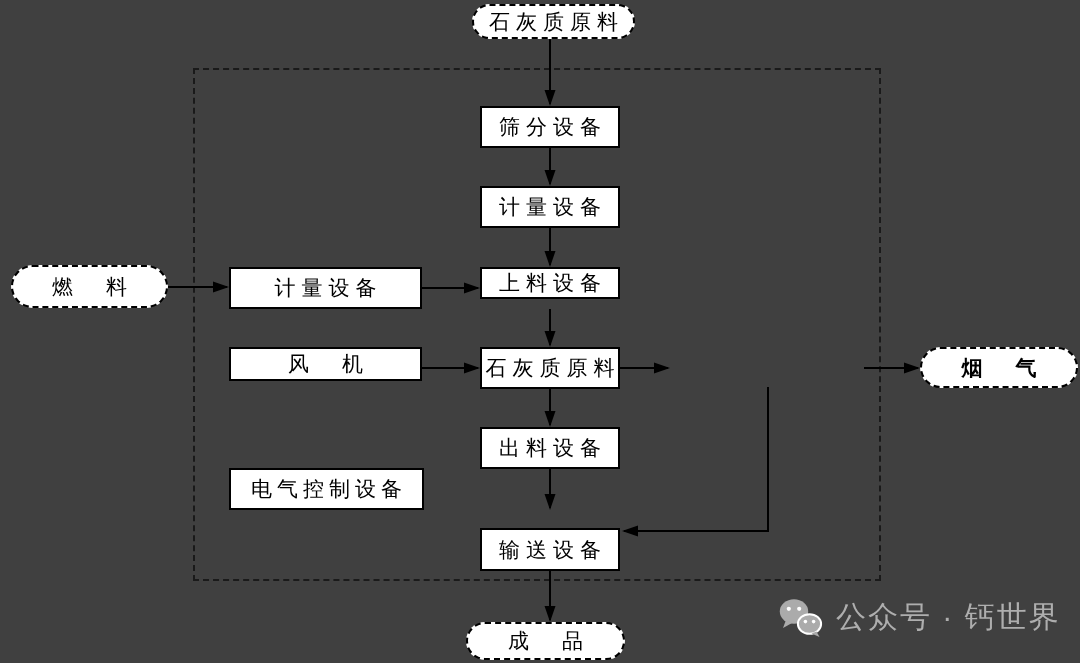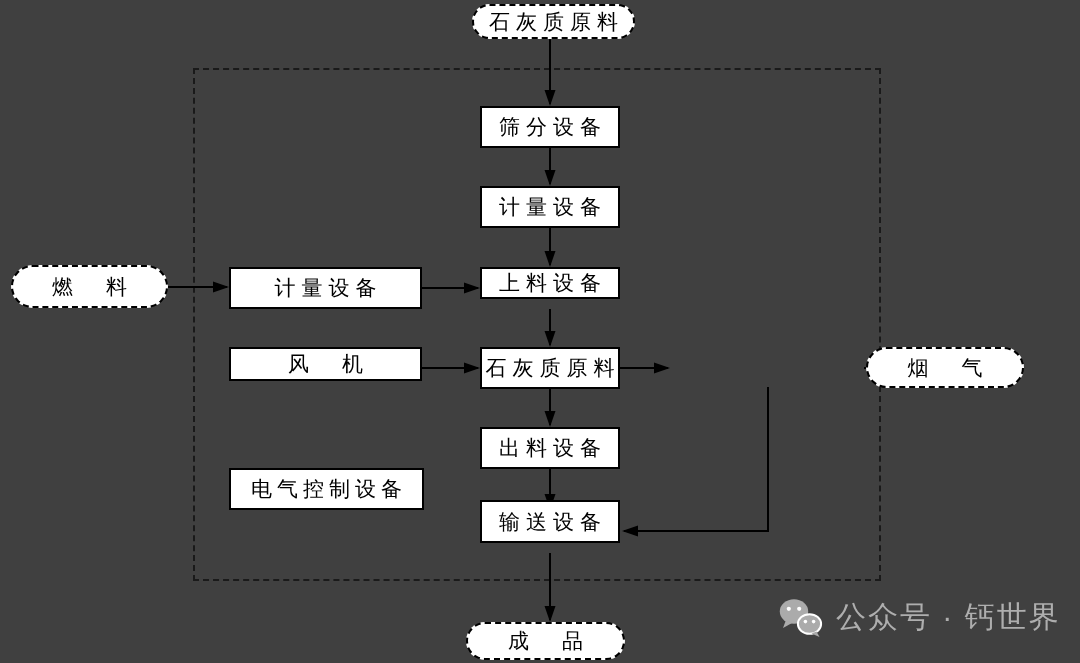--- a/index.html
+++ b/index.html
@@ -37,24 +37,24 @@
   
   #n-limestone {left:472px;top:4px;  width:163px;height:35px;border-radius:18px;}
   #n-screening {left:480px;top:106px;width:140px;height:42px;}
   #n-metertop  {left:480px;top:186px;width:140px;height:42px;}
   #n-fuel      {left:11px;  top:265px;width:157px;height:43px;border-radius:22px;text-align:center;}
   #n-meterfuel {left:229px;top:267px;width:193px;height:42px;}
   #n-feeding   {left:480px;top:267px;width:140px;height:32px;}
   #n-fan       {left:229px;top:347px;width:193px;height:34px;}
   #n-kiln      {left:480px;top:347px;width:140px;height:42px;}
   #n-fluetreat {left:670px;top:346px;width:194px;height:41px;letter-spacing:5px;text-indent:5px;}
-  #n-fluegas   {left:866px;top:347px;width:158px;height:41px;border-radius:21px;}
+  #n-fluegas   {left:920px;top:347px;width:158px;height:41px;border-radius:21px;font-weight:bold;}
   #n-discharge {left:480px;top:427px;width:140px;height:42px;}
   #n-electric  {left:229px;top:468px;width:195px;height:42px;letter-spacing:5px;text-indent:5px;}
-  #n-conveying {left:480px;top:500px;width:140px;height:43px;}
+  #n-conveying {left:480px;top:528px;width:140px;height:43px;}
   #n-product   {left:466px;top:622px;width:159px;height:38px;border-radius:19px;}
   
   #watermark{
     position:absolute;left:778px;top:597px;
     display:flex;align-items:center;gap:12px;
     z-index:3;
     font-family:"Liberation Sans","DejaVu Sans",sans-serif;
   }
   #watermark .wm-text{
     font-size:30px;

